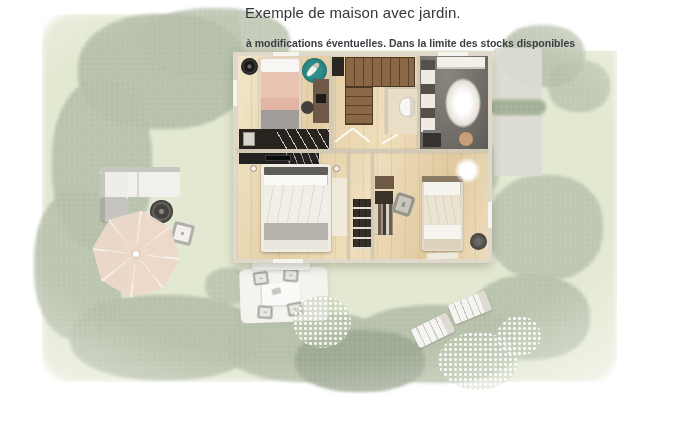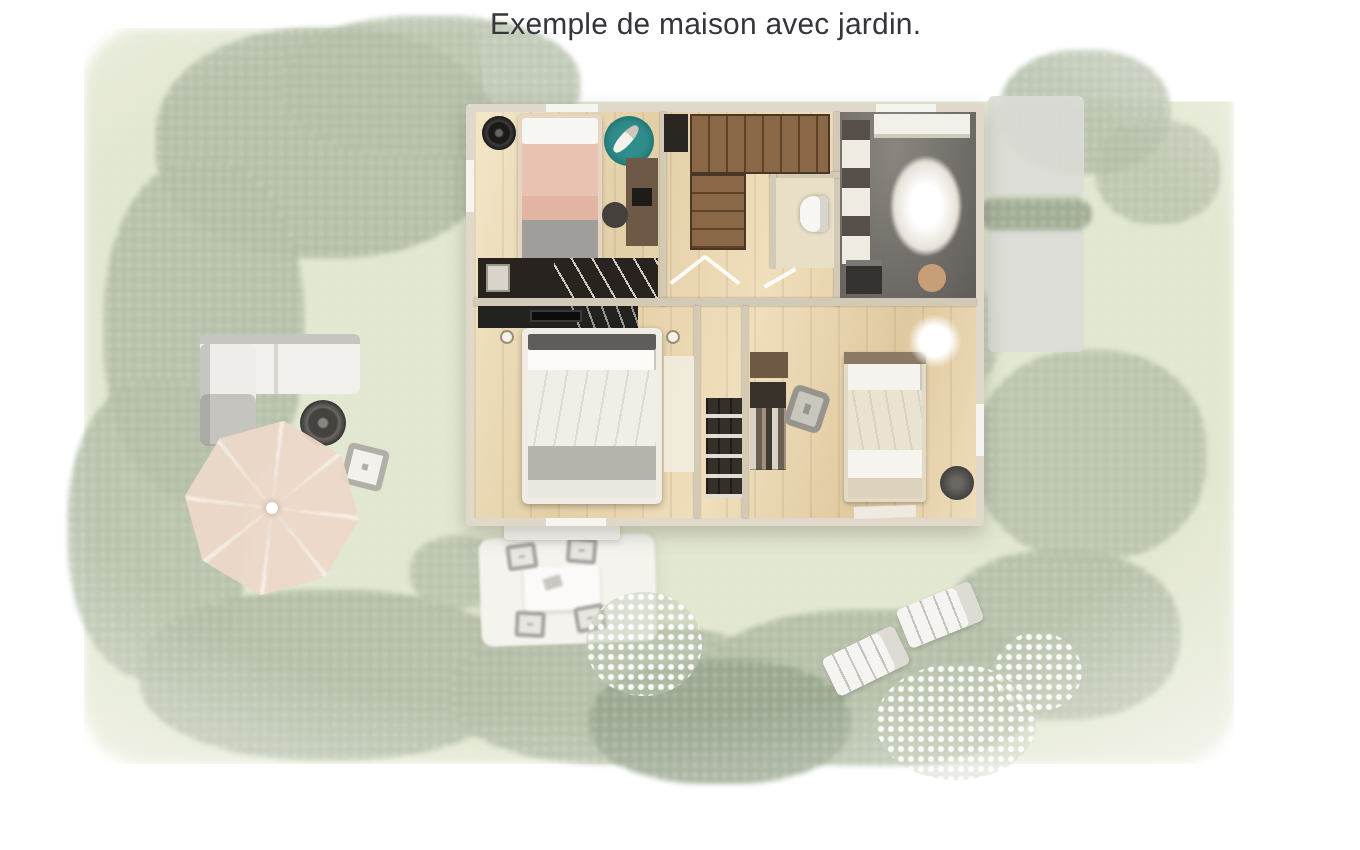--- a/index.html
+++ b/index.html
@@ -322,13 +322,14 @@
     <div class="win" style="left:40px;top:0;width:26px;height:4px;"></div>
     <div class="win" style="left:205px;top:0;width:30px;height:4px;"></div>
     <div class="win" style="left:0;top:28px;width:4px;height:26px;"></div>
     <div class="win" style="left:40px;top:207px;width:30px;height:4px;"></div>
     <div class="win" style="left:255px;top:150px;width:4px;height:26px;"></div>
   </div>
 
   <div class="fade"></div>
 
   <div class="hdr-title">Exemple de maison avec jardin.</div>
+  <div class="hdr-d2">à modifications éventuelles. Dans la limite des stocks disponibles</div>
 </div>
 
 </body></html>

